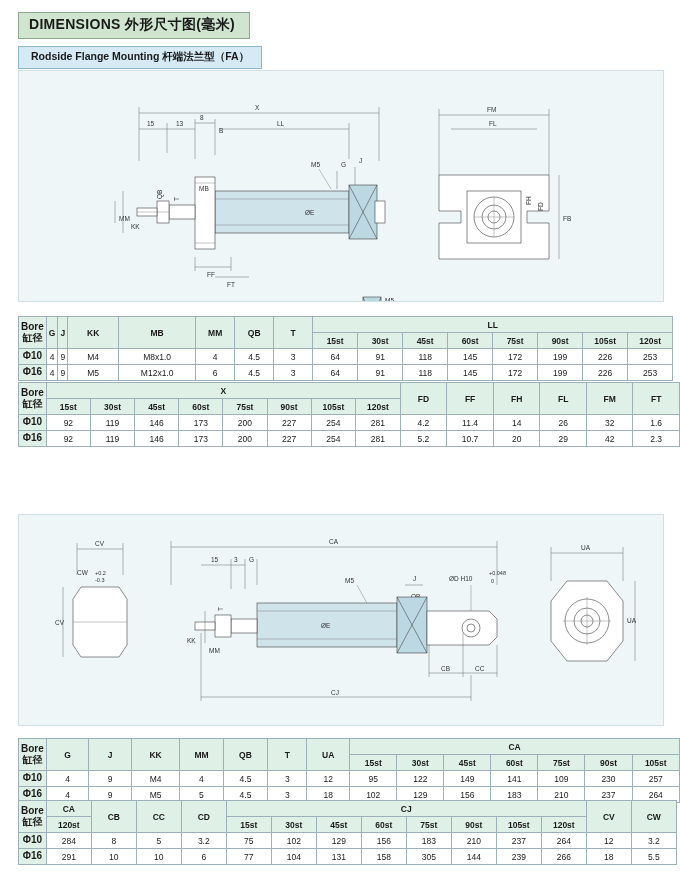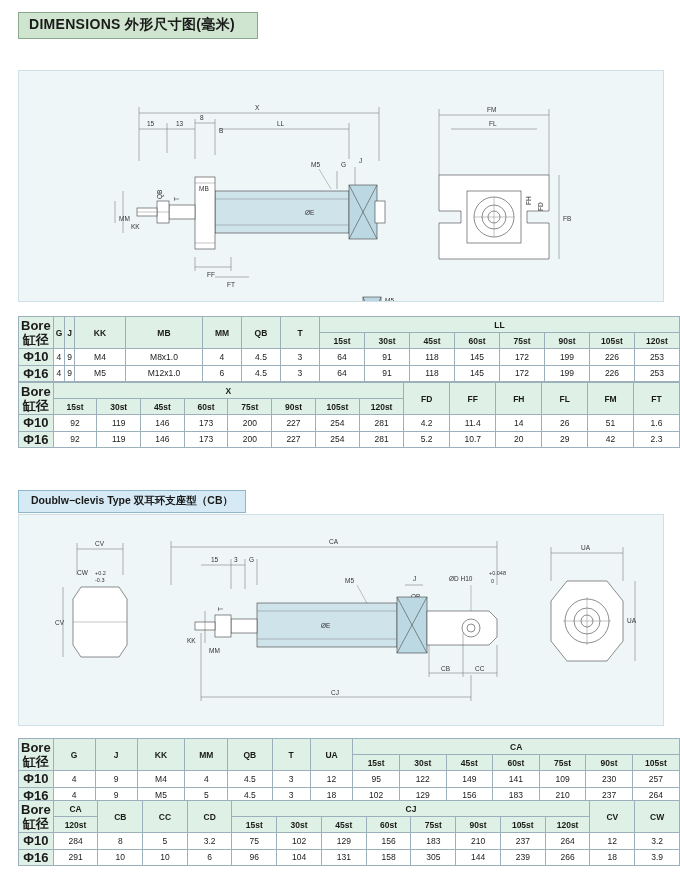--- a/index.html
+++ b/index.html
@@ -11,21 +11,21 @@
     color:#1a1a1a;
     position:relative;
     overflow:hidden;
   }
   .page{position:relative;width:680px;height:883px;}
 
   
   .title-bar{
     position:absolute;left:18px;top:12px;
     background:#cfe5cf;border:1px solid #8aa98a;
-    padding:3px 22px 4px 10px;
+    padding:3px 14px 4px 10px;
   }
   .title-bar span{font-size:14px;font-weight:bold;letter-spacing:.3px;}
 
   
   .sec-head{
     position:absolute;
     background:#d6eaf5;
     border:1px solid #8fb7cc;
     padding:3px 12px 4px 12px;
     font-size:10.5px;
@@ -59,21 +59,21 @@
     height:13px;
     white-space:nowrap;
   }
   thead td, .hd{
     background:#dff0e6;
     font-weight:bold;
   }
   .bore{
     background:#dff0e6;
     font-weight:bold;
-    font-size:13px;
+    font-size:10px;
     line-height:1.05;
   }
   .t1{left:18px;top:316px;}
   .t2{left:18px;top:382px;}
   .t3{left:18px;top:738px;}
   .t4{left:18px;top:800px;}
 
   .lbl{font-size:6.5px;fill:#333;font-family:"Liberation Sans",sans-serif;}
   .lbl-s{font-size:5.5px;fill:#333;font-family:"Liberation Sans",sans-serif;}
   .cap{font-size:6.5px;fill:#333;letter-spacing:1px;font-family:"Liberation Sans",sans-serif;}
@@ -86,20 +86,23 @@
 </style>
 </head>
 <body>
 
 <div class="page">
 
   <div class="title-bar">
     <span>DIMENSIONS 外形尺寸图(毫米)</span>
   </div>
 
+  <div class="sec-head sec1">
+    <span>Rodside  Flange Mounting  杆端法兰型（FA）</span>
+  </div>
 
   <div class="panel p1">
     <svg width="644" height="230">
 
       <line class="dim" x1="120" y1="42" x2="360" y2="42"></line>
       <line class="dim" x1="120" y1="36" x2="120" y2="90"></line>
       <line class="dim" x1="360" y1="36" x2="360" y2="90"></line>
       <text class="lbl" x="236" y="39">X</text>
 
       <line class="dim" x1="120" y1="58" x2="148" y2="58"></line>
@@ -278,21 +281,21 @@
         <td>146</td>
         <td>173</td>
         <td>200</td>
         <td>227</td>
         <td>254</td>
         <td>281</td>
         <td>4.2</td>
         <td>11.4</td>
         <td>14</td>
         <td>26</td>
-        <td>51</td>
+        <td>32</td>
         <td>1.6</td>
       </tr>
       <tr>
         <td class="bore">Φ16</td>
         <td>92</td>
         <td>119</td>
         <td>146</td>
         <td>173</td>
         <td>200</td>
         <td>227</td>
@@ -301,23 +304,20 @@
         <td>5.2</td>
         <td>10.7</td>
         <td>20</td>
         <td>29</td>
         <td>42</td>
         <td>2.3</td>
       </tr>
     </tbody>
   </table>
 
-  <div class="sec-head sec2">
-    <span>Doublw−clevis Type 双耳环支座型（CB）</span>
-  </div>
 
   <div class="panel p2">
     <svg width="644" height="210">
 
       <line class="dim" x1="58" y1="34" x2="104" y2="34"></line>
       <text class="lbl" x="76" y="31">CV</text>
       <line class="dim" x1="58" y1="28" x2="58" y2="60"></line>
       <line class="dim" x1="104" y1="28" x2="104" y2="60"></line>
       <text class="lbl" x="58" y="60">CW</text>
       <text class="lbl-s" x="76" y="60">+0.2</text>
@@ -501,27 +501,27 @@
         <td>264</td>
         <td>12</td>
         <td>3.2</td>
       </tr>
       <tr>
         <td class="bore">Φ16</td>
         <td>291</td>
         <td>10</td>
         <td>10</td>
         <td>6</td>
-        <td>96</td>
+        <td>77</td>
         <td>104</td>
         <td>131</td>
         <td>158</td>
         <td>305</td>
         <td>144</td>
         <td>239</td>
         <td>266</td>
         <td>18</td>
-        <td>3.9</td>
+        <td>5.5</td>
       </tr>
     </tbody>
   </table>
 
 </div>
 
 </body></html>

